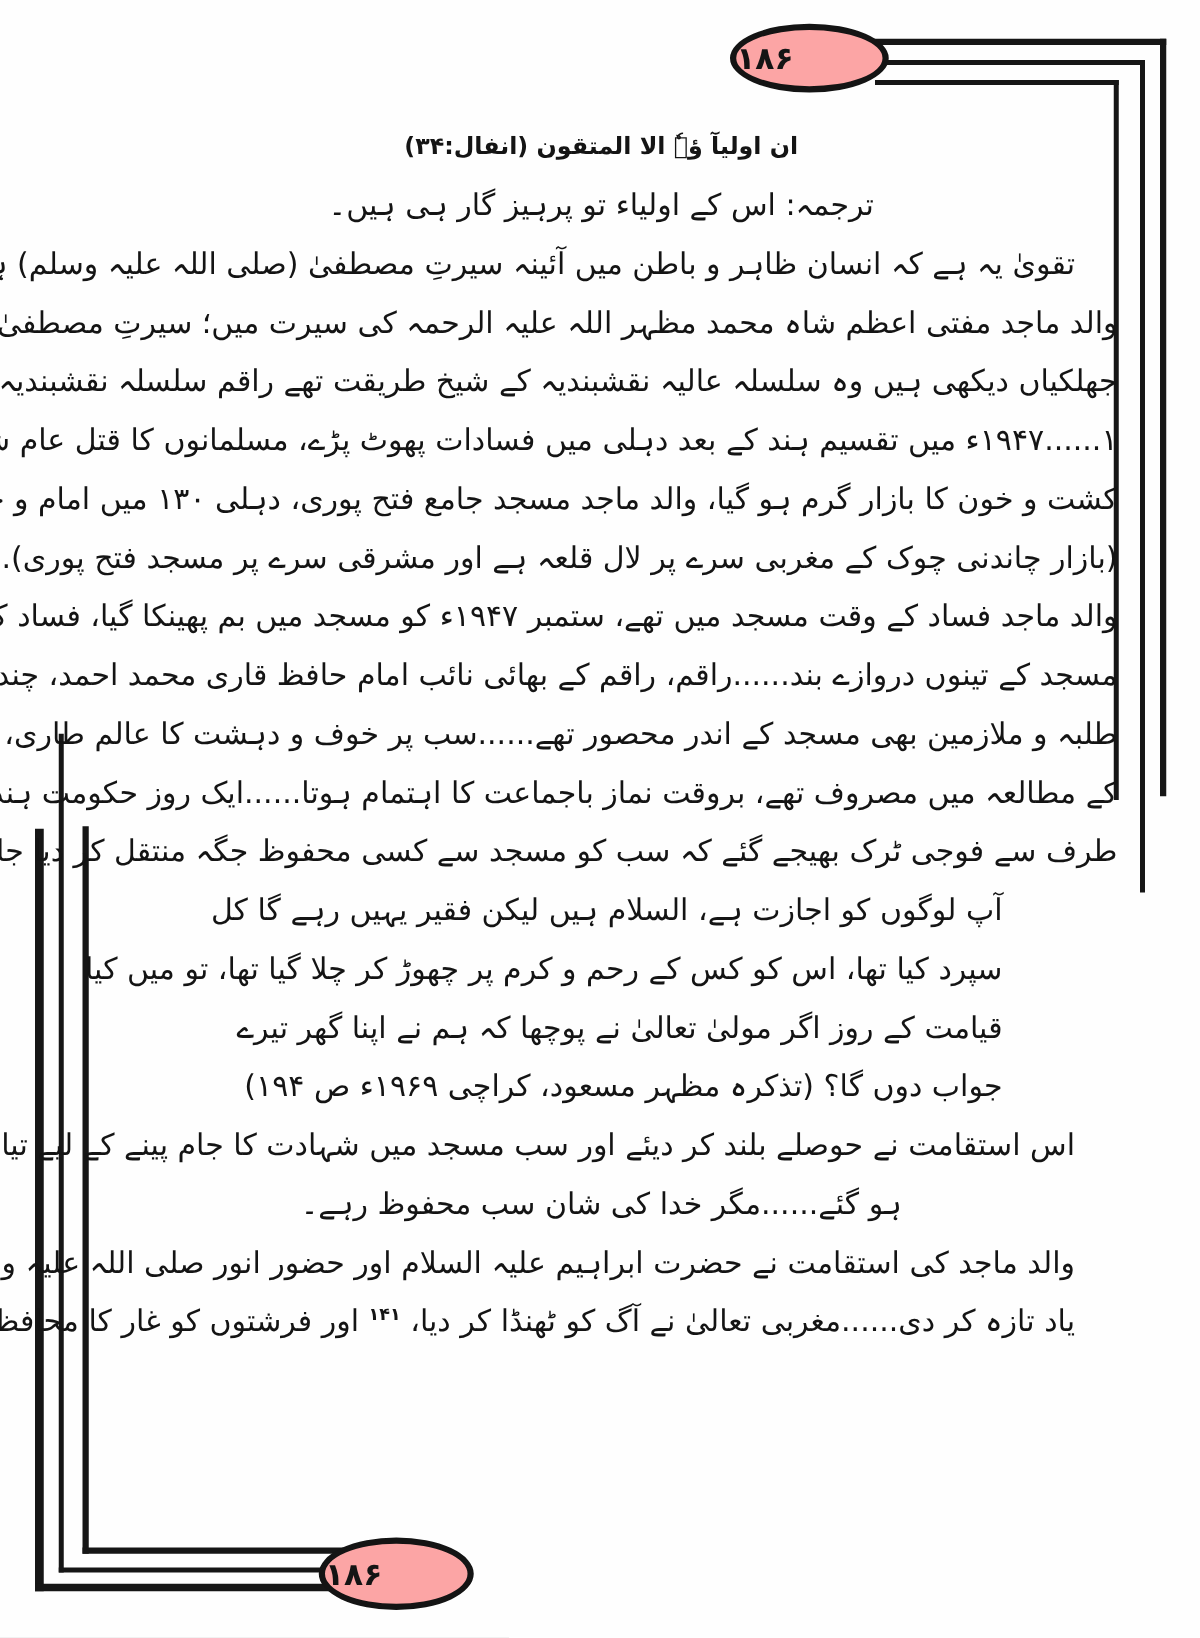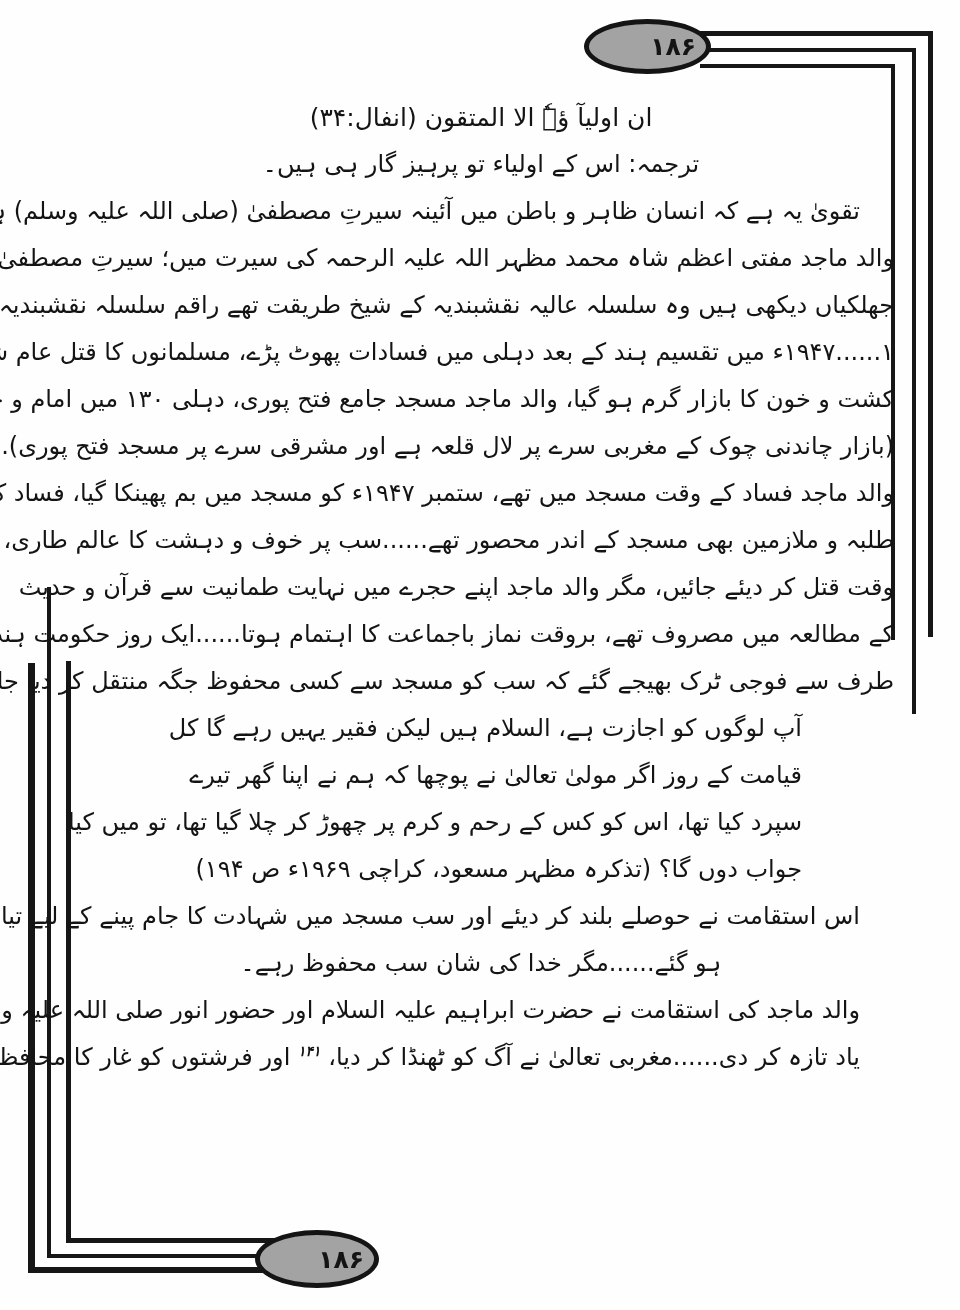--- a/index.html
+++ b/index.html
@@ -4,40 +4,40 @@
 <style>
   html,body { margin:0; padding:0; background:#e8e8e8; }
   .page {
     position:relative; width:960px; height:1310px;
     background:#fefefe; overflow:hidden;
     font-family:"DejaVu Sans", sans-serif; color:#141414;
   }
   
   .fline { position:absolute; background:#161616; }
   .badge {
-    position:absolute; background:#a3a3a3; border:5px solid #141414;
-    border-radius:50%; z-index:3; display:flex; align-items:center; justify-content:flex-start;
+    position:absolute; background:#fca5a5; border:5px solid #141414;
+    border-radius:50%; z-index:3; display:flex; align-items:center; justify-content:flex-end;
     font-size:25px; font-weight:bold; letter-spacing:10px; text-indent:10px;
     direction:rtl;
   }
   
   .textcol {
     position:absolute; top:94px; right:66px; width:826px;
     direction:rtl; text-align:right; z-index:2;
   }
   .line {
     height:47px; line-height:47px; font-size:24px; white-space:nowrap;
     text-align:justify; text-align-last:justify; overflow:visible;
   }
   .line.center { text-align:center; text-align-last:center; white-space:normal; }
   .line.indent { padding-right:34px; }
-  .line.verse  { font-weight:normal; font-size:25px; }
+  .line.verse  { font-weight:bold; font-size:19px; }
   .line.quote  { padding-right:92px; padding-left:156px; }
   .line.qcite  { padding-right:92px; padding-left:156px; text-align-last:center; }
-  sup.fn { font-size:14px; vertical-align:super; line-height:0; font-weight:bold;font-style:italic; }
+  sup.fn { font-size:14px; vertical-align:super; line-height:0; font-weight:bold; }
 </style>
 </head>
 <body>
 
 <div class="page">
 
   <div>
     <div class="fline" style="left:695px; top:31px; width:238px; height:5px;"></div>
     <div class="fline" style="left:698px; top:48px; width:218px; height:4px;"></div>
     <div class="fline" style="left:700px; top:64px; width:195px; height:4px;"></div>
@@ -64,27 +64,27 @@
   <div class="textcol">
     <div class="line center verse">ان اولیآ ؤہٗ الا المتقون (انفال:۳۴)</div>
     <div class="line center">ترجمہ: اس کے اولیاء تو پرہیز گار ہی ہیں۔</div>
     <div class="line indent">تقویٰ یہ ہے کہ انسان ظاہر و باطن میں آئینہ سیرتِ مصطفیٰ (صلی اللہ علیہ وسلم) ہو۔ میں نے اپنے</div>
     <div class="line">والد ماجد مفتی اعظم شاہ محمد مظہر اللہ علیہ الرحمہ کی سیرت میں؛ سیرتِ مصطفیٰ (صلی اللہ علیہ وسلم) کی</div>
     <div class="line">جھلکیاں دیکھی ہیں وہ سلسلہ عالیہ نقشبندیہ کے شیخ طریقت تھے راقم سلسلہ نقشبندیہ میں انہیں سے</div>
     <div class="line">۱......۱۹۴۷ء میں تقسیم ہند کے بعد دہلی میں فسادات پھوٹ پڑے، مسلمانوں کا قتل عام شروع ہو گیا،</div>
     <div class="line">کشت و خون کا بازار گرم ہو گیا، والد ماجد مسجد جامع فتح پوری، دہلی ۱۳۰ میں امام و خطیب تھے</div>
     <div class="line">(بازار چاندنی چوک کے مغربی سرے پر لال قلعہ ہے اور مشرقی سرے پر مسجد فتح پوری)......</div>
     <div class="line">والد ماجد فساد کے وقت مسجد میں تھے، ستمبر ۱۹۴۷ء کو مسجد میں بم پھینکا گیا، فساد کا آغاز ہوا......</div>
+    <div class="line">مسجد کے تینوں دروازے بند......راقم، راقم کے بھائی نائب امام حافظ قاری محمد احمد، چند</div>
     <div class="line">طلبہ و ملازمین بھی مسجد کے اندر محصور تھے......سب پر خوف و دہشت کا عالم طاری، نہ معلوم کس</div>
-    <div class="line">وقت قتل کر دیئے جائیں، مگر والد ماجد اپنے حجرے میں نہایت طمانیت سے قرآن و حدیث</div>
     <div class="line">کے مطالعہ میں مصروف تھے، بروقت نماز باجماعت کا اہتمام ہوتا......ایک روز حکومت ہند کی</div>
     <div class="line">طرف سے فوجی ٹرک بھیجے گئے کہ سب کو مسجد سے کسی محفوظ جگہ منتقل کر دیا جائے......والد ماجد</div>
     <div class="line quote">آپ لوگوں کو اجازت ہے، السلام ہیں لیکن فقیر یہیں رہے گا کل</div>
+    <div class="line quote">سپرد کیا تھا، اس کو کس کے رحم و کرم پر چھوڑ کر چلا گیا تھا، تو میں کیا</div>
     <div class="line quote">قیامت کے روز اگر مولیٰ تعالیٰ نے پوچھا کہ ہم نے اپنا گھر تیرے</div>
-    <div class="line quote">سپرد کیا تھا، اس کو کس کے رحم و کرم پر چھوڑ کر چلا گیا تھا، تو میں کیا</div>
     <div class="line qcite">جواب دوں گا؟ (تذکرہ مظہر مسعود، کراچی ۱۹۶۹ء ص ۱۹۴)</div>
     <div class="line indent">اس استقامت نے حوصلے بلند کر دیئے اور سب مسجد میں شہادت کا جام پینے کے لیے تیار</div>
     <div class="line center">ہو گئے......مگر خدا کی شان سب محفوظ رہے۔</div>
     <div class="line indent">والد ماجد کی استقامت نے حضرت ابراہیم علیہ السلام اور حضور انور صلی اللہ علیہ وسلم کی استقامت کی</div>
     <div class="line indent">
       <span>یاد تازہ کر دی......مغربی تعالیٰ نے آگ کو ٹھنڈا کر دیا،</span>
       <sup class="fn">۱۴۱</sup>
       <span>اور فرشتوں کو غار کا محافظ بنا دیا</span>
       
       

